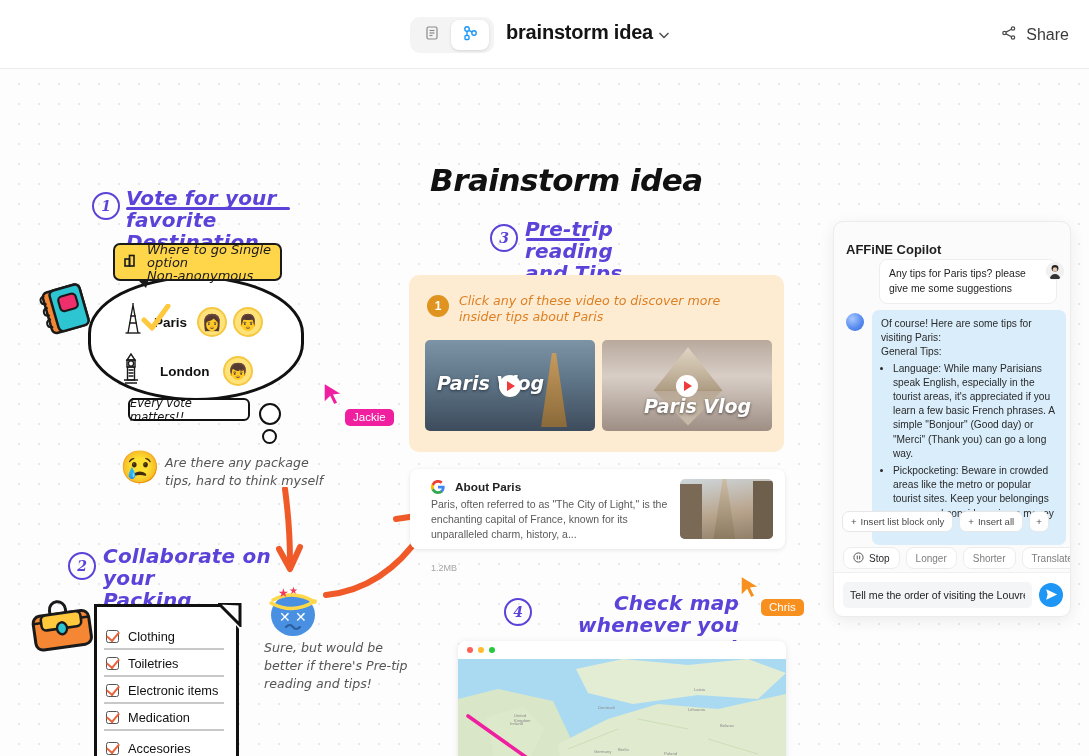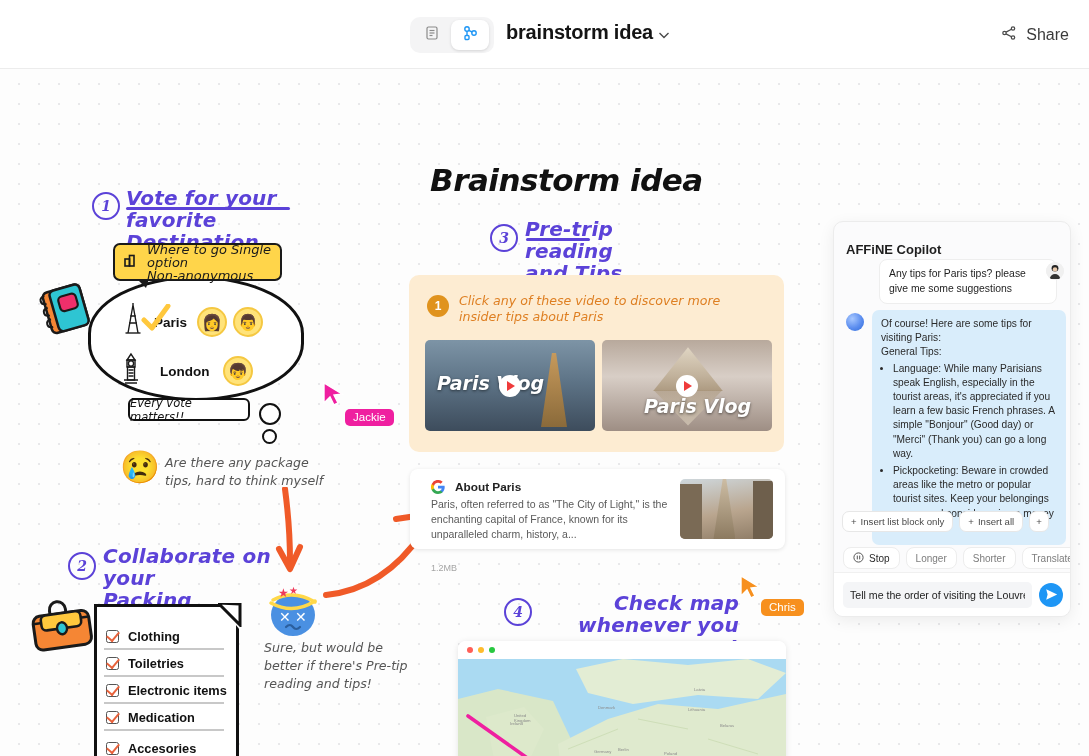--- a/index.html
+++ b/index.html
@@ -124,21 +124,21 @@
   }
   .check-box {
     width: 13px; height: 13px; border: 1.8px solid #555; border-radius: 2.5px;
     position: relative; flex: 0 0 auto;
   }
   .check-box:after {
     content: ''; position: absolute; left: 2px; top: -2px;
     width: 6px; height: 10px; border: solid #e8623b;
     border-width: 0 2.2px 2.2px 0; transform: rotate(40deg);
   }
-  .check-text { font-size: 12.8px; color: #111; font-weight: 700; }
+  .check-text { font-size: 12.8px; color: #111; font-weight: 400; }
   .check-rule { position: absolute; left: 104px; width: 120px; height: 1.6px; background: #c8c8c8; }
 
   
   .tips-card {
     position: absolute; left: 409px; top: 206px; width: 375px; height: 177px;
     background: #fdecd2; border-radius: 10px;
   }
   .tips-badge {
     position: absolute; left: 427px; top: 226px; width: 22px; height: 22px;
     border-radius: 50%; background: #e0931e; color: #fff;

